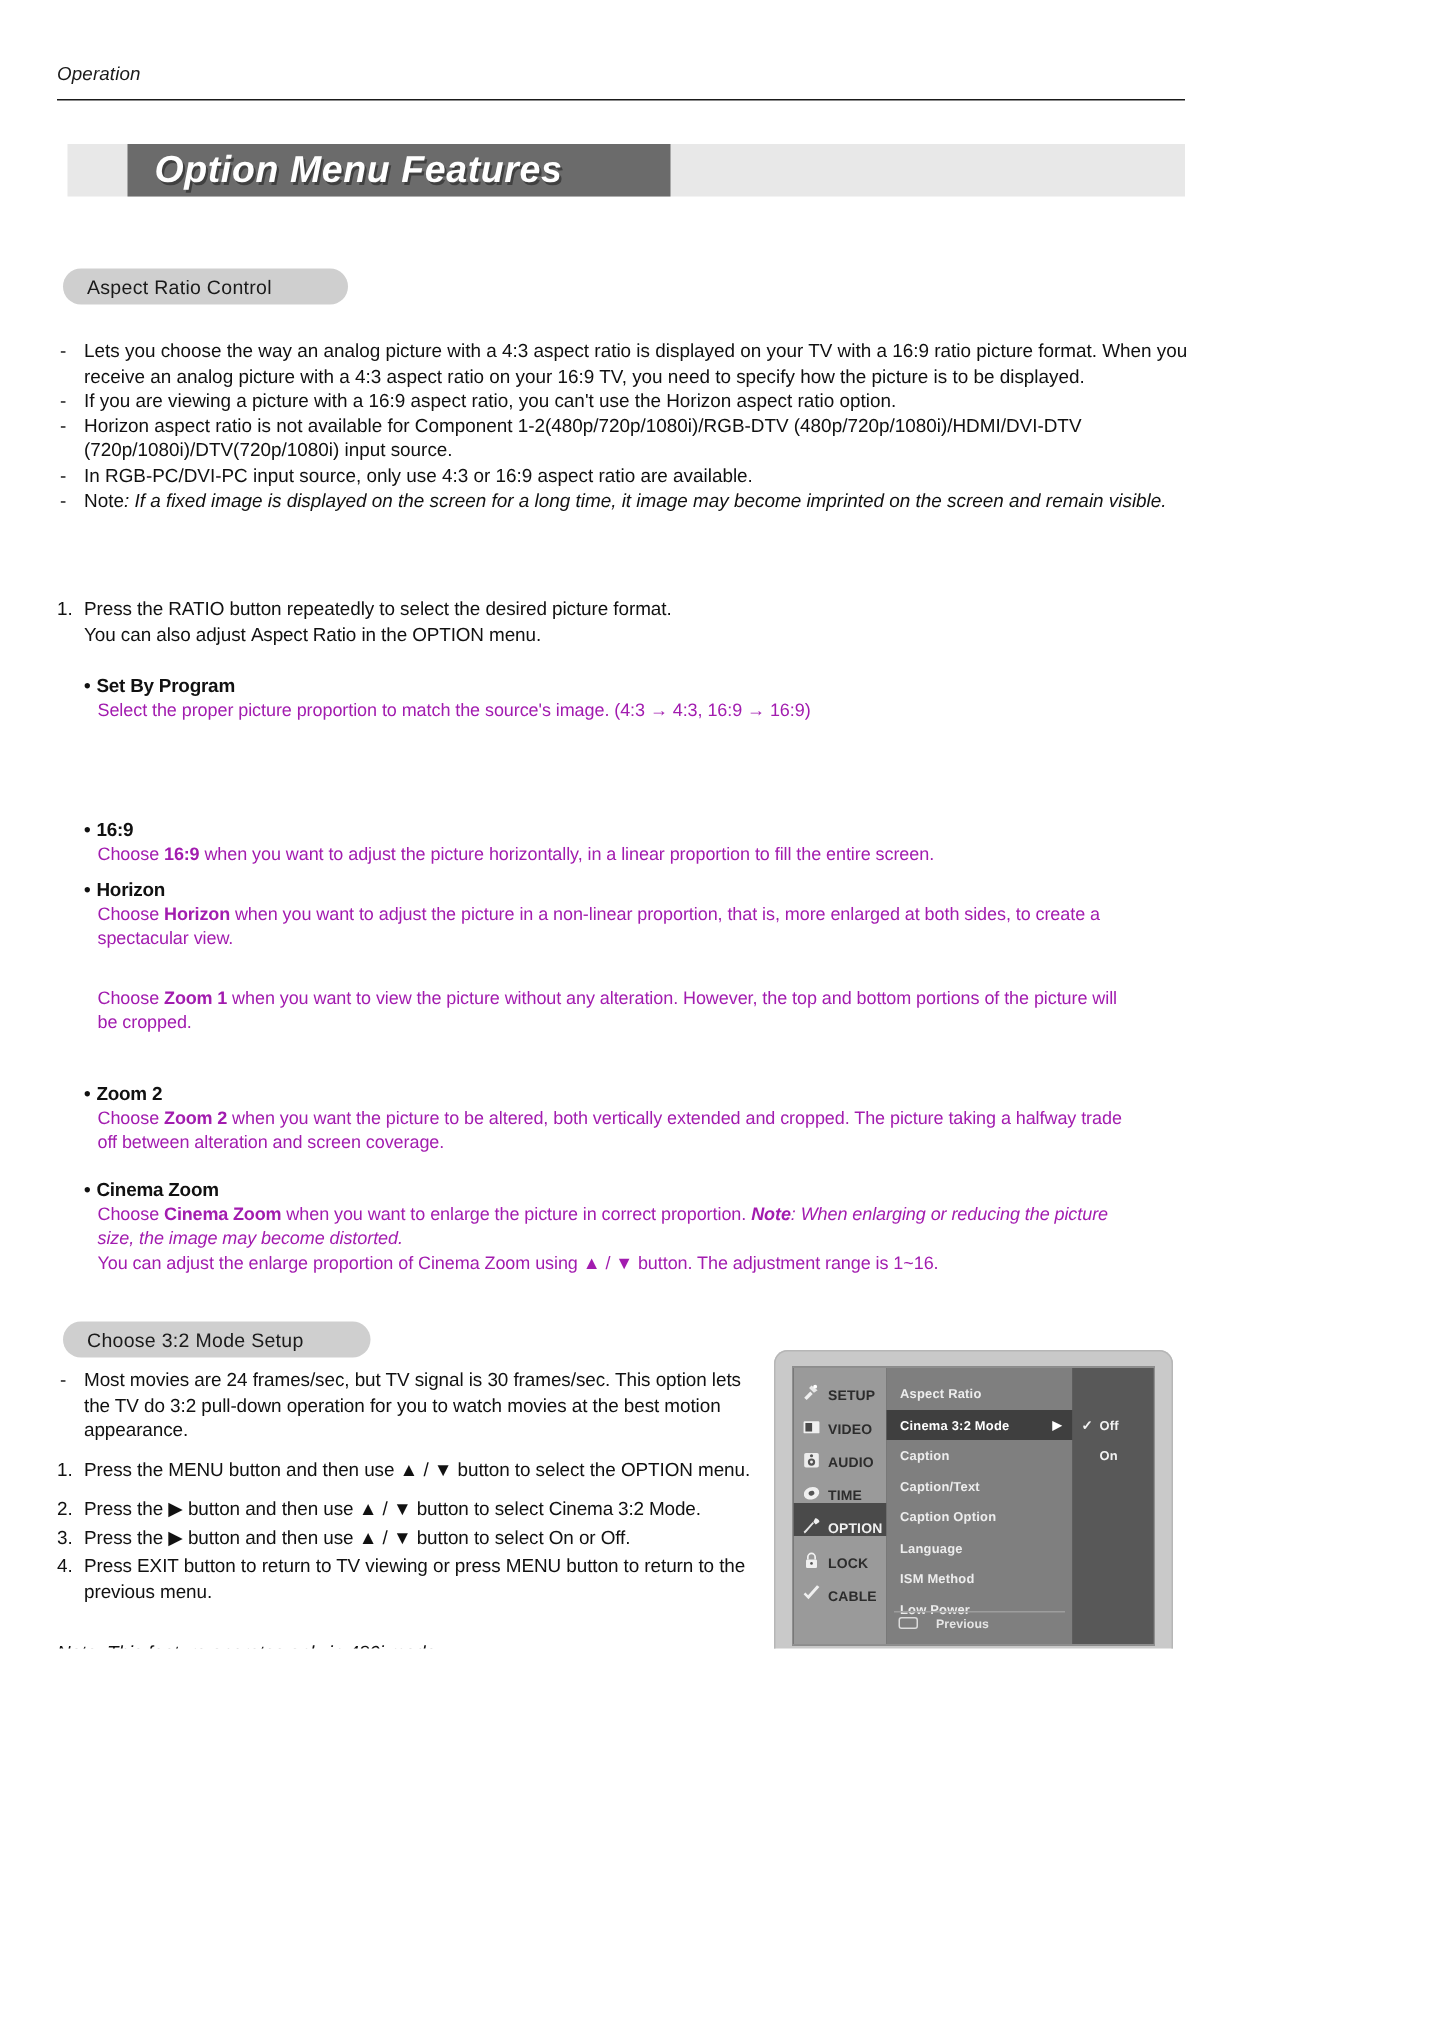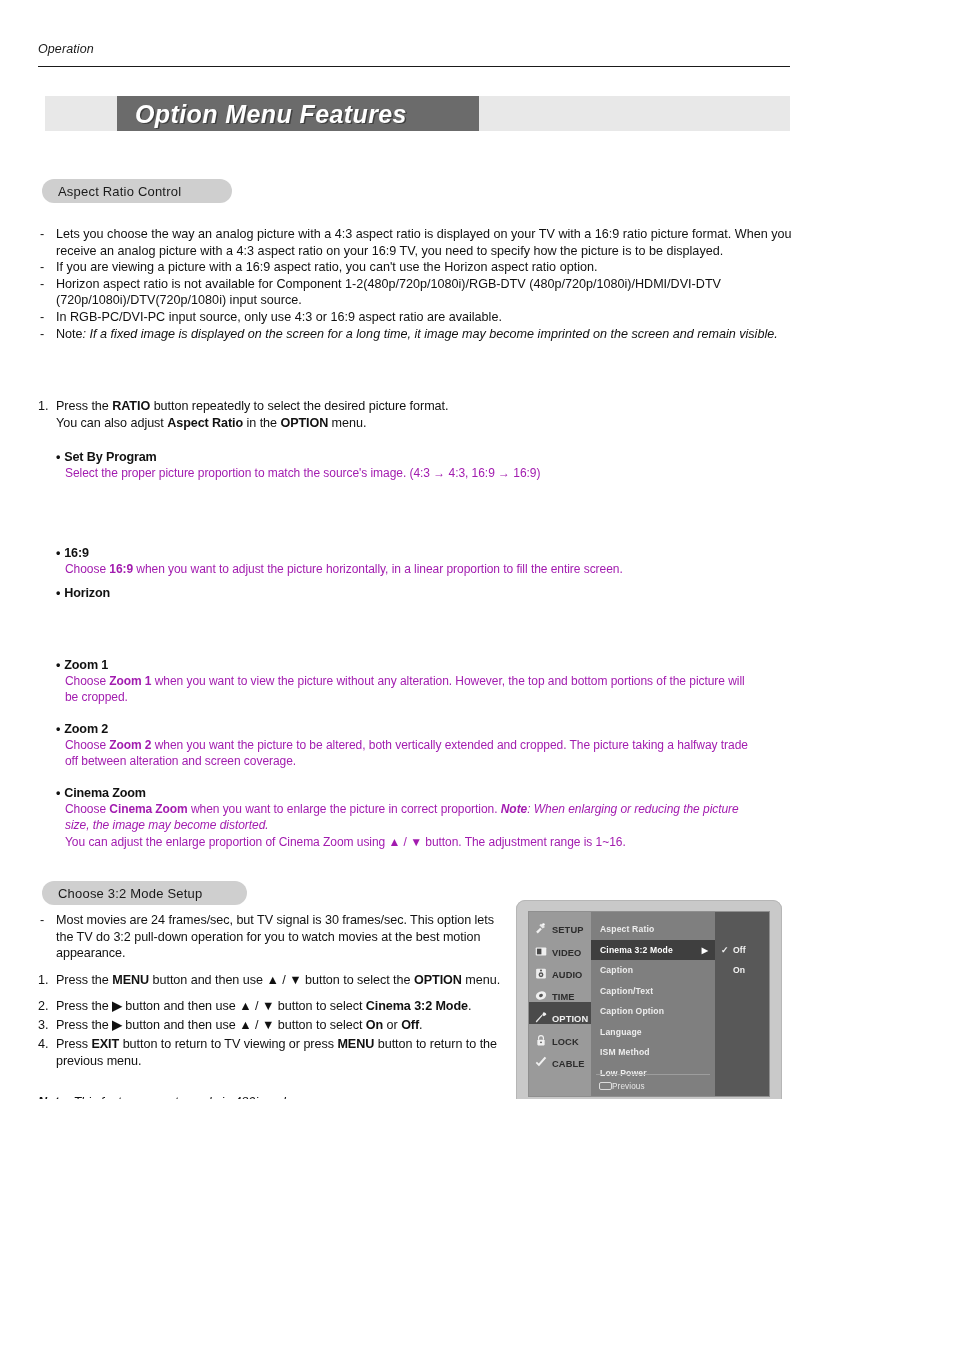--- a/index.html
+++ b/index.html
@@ -42,21 +42,20 @@
     position: absolute;
     left: 45px; top: 96px;
     width: 745px; height: 35px;
     background: #e8e8e8;
   }
   .titlebar-inner {
     position: absolute;
     left: 40px; top: 0;
     width: 362px; height: 35px;
     background: #6b6b6b;
-    margin-left: 32px;
   }
   .titlebar-text {
     position: absolute;
     left: 18px; top: 50%;
     transform: translateY(-50%);
     font-size: 25px;
     font-weight: bold;
     font-style: italic;
     color: #ffffff;
     letter-spacing: 0.4px;
@@ -82,21 +81,21 @@
   #pill-cinema { left: 42px; top: 881px; width: 205px; }
 
   
   .txt {
     position: absolute;
     font-size: 12.6px;
     line-height: 16.4px;
     color: #111;
     letter-spacing: -0.05px;
   }
-  .txt b { font-weight: bold; }
+  .txt b { font-weight: normal; }
   .txt i { font-style: italic; }
   .heavy { font-weight: bold; letter-spacing: -0.1px; }
 
   
   .dashlist { position: absolute; left: 38px; top: 226px; width: 756px; }
   .dashrow {
     position: relative;
     padding-left: 18px;
     font-size: 12.6px;
     line-height: 16.6px;
@@ -215,28 +214,27 @@
     left: 5px; right: 5px;
     bottom: 21px;
     height: 1px;
     background: #9d9d9d;
   }
   .osd-prev {
     position: absolute;
     left: 0; right: 0; bottom: 2px;
     height: 16px;
     display: flex;
-    align-items: center;
     padding-left: 8px;
     box-sizing: border-box;
     color: #e6e6e6;
     font-size: 8.2px;
-    font-weight: normal;
+    font-weight: bold;
     letter-spacing: 0.1px;
-    gap: 0;
+    gap: 12px;
   }
   .prev-key {
     width: 11px; height: 6px;
     border: 1.2px solid #dcdcdc;
     border-radius: 2px;
     display: inline-block;
   }
   .osd-right {
     flex: 1 1 auto;
     background: #585858;
@@ -340,24 +338,24 @@
   </div>
 
 
   <div class="defblock" style="top:545px;">
     <div class="defterm"><span class="dot">•</span><span>16:9</span></div>
     <div class="defbody"><span>Choose </span><b class="heavy">16:9</b><span> when you want to adjust the picture horizontally, in a linear proportion to fill the entire screen.</span></div>
   </div>
 
   <div class="defblock" style="top:585px;">
     <div class="defterm"><span class="dot">•</span><span>Horizon</span></div>
+    <div class="defbody"><span>Choose </span><b class="heavy">Horizon</b><span> when you want to adjust the picture in a non-linear proportion, that is, more enlarged at both sides, to create a spectacular view.</span></div>
   </div>
 
   <div class="defblock" style="top:657px;">
-    <div class="defterm"><span class="dot">•</span><span>Zoom 1</span></div>
     <div class="defbody"><span>Choose </span><b class="heavy">Zoom 1</b><span> when you want to view the picture without any alteration. However, the top and bottom portions of the picture will be cropped.</span></div>
   </div>
 
   <div class="defblock" style="top:721px;">
     <div class="defterm"><span class="dot">•</span><span>Zoom 2</span></div>
     <div class="defbody"><span>Choose </span><b class="heavy">Zoom 2</b><span> when you want the picture to be altered, both vertically extended and cropped. The picture taking a halfway trade off between alteration and screen coverage.</span></div>
   </div>
 
   <div class="defblock" style="top:785px;">
     <div class="defterm"><span class="dot">•</span><span>Cinema Zoom</span></div>

